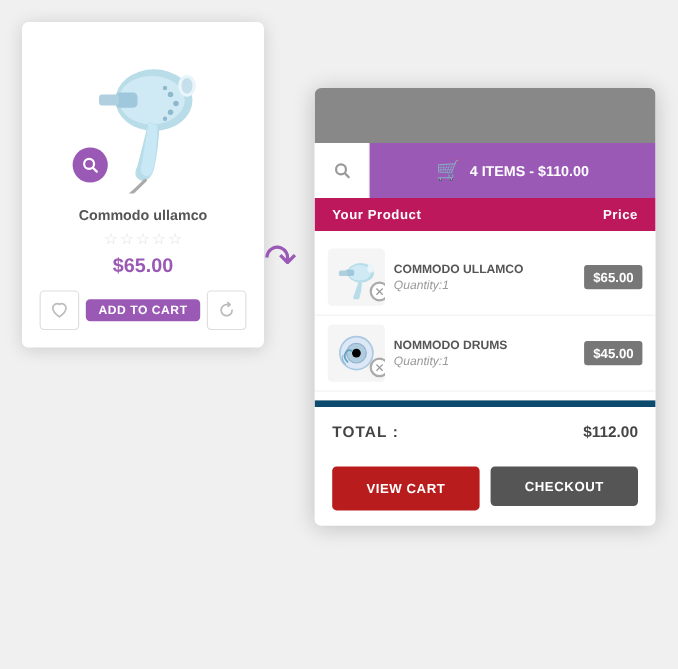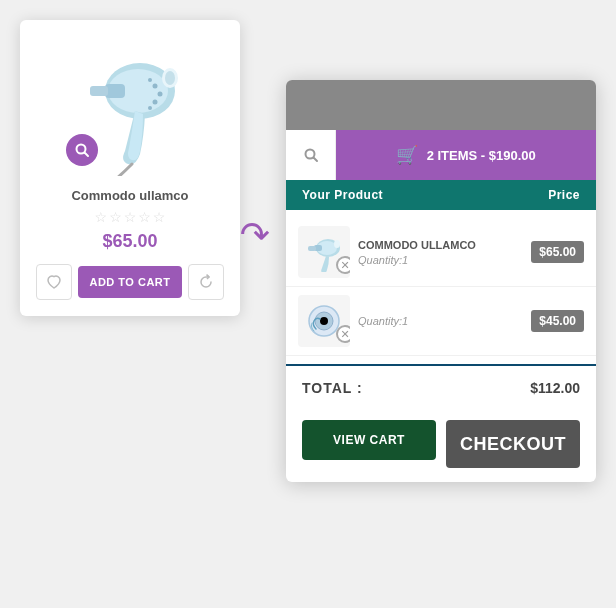--- a/index.html
+++ b/index.html
@@ -92,21 +92,21 @@
       background: #fff;
       border-radius: 4px;
       display: flex;
       align-items: center;
       justify-content: center;
       cursor: pointer;
       flex-shrink: 0;
     }
     .add-to-cart-btn {
       flex: 1;
-      height: 32px;
+      height: 20px;
       background: #9b59b6;
       color: #fff;
       border: none;
       border-radius: 4px;
       font-size: 11px;
       font-weight: 700;
       letter-spacing: 0.5px;
       cursor: pointer;
     }
     .refresh-btn {
@@ -180,21 +180,21 @@
       justify-content: center;
       gap: 8px;
       cursor: pointer;
     }
     .cart-icon-wrap {
       font-size: 18px;
     }
 
     .cart-columns {
       display: flex;
-      background: #0f766e;
+      background: #be185d;
       padding: 8px 16px;
       justify-content: space-between;
     }
     .cart-col-label {
       font-size: 12px;
       font-weight: 700;
       color: #fff;
       letter-spacing: 0.5px;
     }
 
@@ -262,21 +262,21 @@
       padding: 4px 8px;
       border-radius: 3px;
       white-space: nowrap;
     }
 
     .cart-total-row {
       display: flex;
       justify-content: space-between;
       align-items: center;
       padding: 14px 16px;
-      border-top: 2px solid #0c4a6e;
+      border-top: 6px solid #0c4a6e;
     }
     .cart-total-label {
       font-size: 14px;
       font-weight: 700;
       color: #444;
       letter-spacing: 1px;
     }
     .cart-total-value {
       font-size: 14px;
       font-weight: 700;
@@ -284,37 +284,37 @@
     }
 
     .cart-footer {
       display: flex;
       padding: 10px 16px 14px;
       gap: 10px;
     }
     .view-cart-btn {
       flex: 1;
       height: 40px;
-      background: #14532d;
+      background: #b91c1c;
       color: #fff;
       border: none;
       border-radius: 4px;
       font-size: 12px;
       font-weight: 700;
       letter-spacing: 0.5px;
       cursor: pointer;
     }
     .checkout-btn {
       flex: 1;
-      height: 48px;
+      height: 36px;
       background: #555;
       color: #fff;
       border: none;
       border-radius: 4px;
-      font-size: 18px;
+      font-size: 12px;
       font-weight: 700;
       letter-spacing: 0.5px;
       cursor: pointer;
     }
 
     
     .cart-items-list::-webkit-scrollbar { width: 4px; }
     .cart-items-list::-webkit-scrollbar-track { background: #f5f5f5; }
     .cart-items-list::-webkit-scrollbar-thumb { background: #ccc; border-radius: 2px; }
   </style>
@@ -388,21 +388,21 @@
 
   <div class="cart-header-row">
     <button class="cart-search-icon-btn">
       <svg width="16" height="16" viewBox="0 0 16 16" fill="none">
         <circle cx="7" cy="7" r="4.5" stroke="#999" stroke-width="2"></circle>
         <line x1="10.5" y1="10.5" x2="14" y2="14" stroke="#999" stroke-width="2" stroke-linecap="round"></line>
       </svg>
     </button>
     <button class="cart-badge-btn">
       <span class="cart-icon-wrap">🛒</span>
-      <span>2 ITEMS - $190.00</span>
+      <span>4 ITEMS - $110.00</span>
     </button>
   </div>
 
   <div class="cart-columns">
     <span class="cart-col-label">Your Product</span>
     <span class="cart-col-label">Price</span>
   </div>
 
   <div class="cart-items-list">
 
@@ -432,20 +432,21 @@
           <circle cx="20" cy="20" r="15" fill="#dce8f5" stroke="#aac8e0" stroke-width="1.5"></circle>
           <circle cx="20" cy="20" r="9" fill="#b0ccdf" stroke="#90b0cc" stroke-width="1"></circle>
           <circle cx="20" cy="20" r="4" fill="#7aaSc8"></circle>
 
           <path d="M12 28 Q8 24 10 20 Q12 16 16 18" stroke="#60a0c0" stroke-width="1.5" fill="none" stroke-linecap="round"></path>
           <path d="M10 30 Q6 26 8 22" stroke="#80b8d0" stroke-width="1" fill="none" stroke-linecap="round"></path>
         </svg>
         <div class="cart-item-remove">✕</div>
       </div>
       <div class="cart-item-info">
+        <div class="cart-item-name">NOMMODO DRUMS</div>
         <div class="cart-item-qty">Quantity:1</div>
       </div>
       <div class="cart-item-price">$45.00</div>
     </div>
   </div>
 
   <div class="cart-total-row">
     <span class="cart-total-label">TOTAL :</span>
     <span class="cart-total-value">$112.00</span>
   </div>

